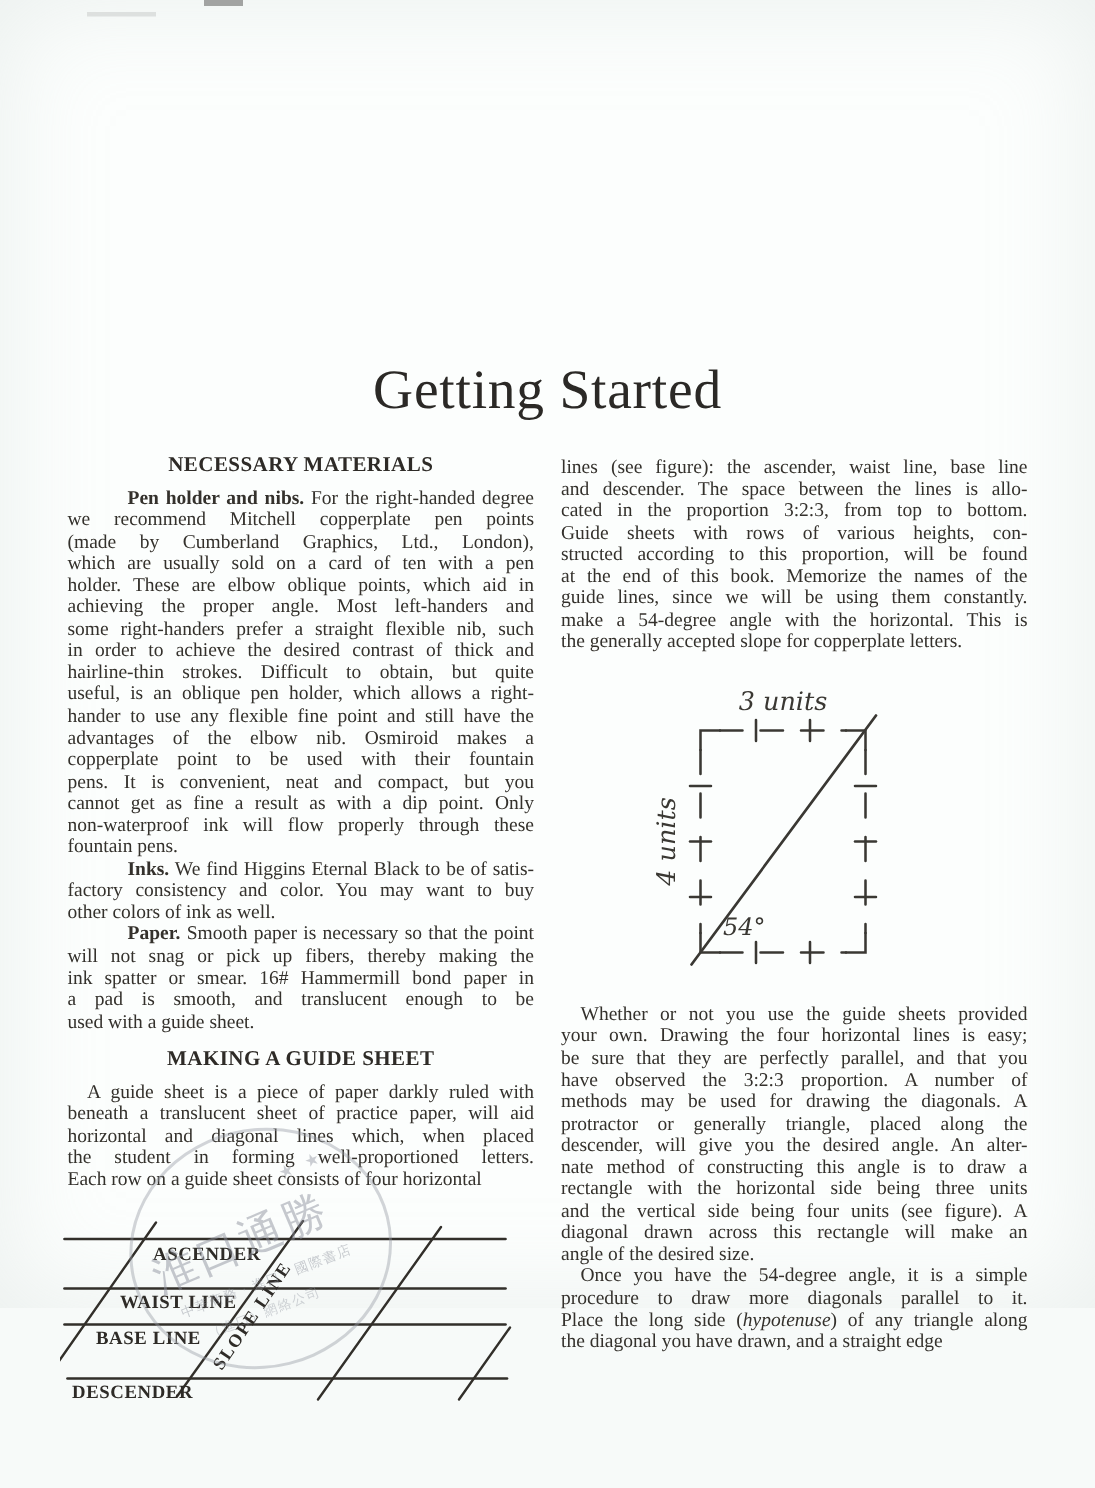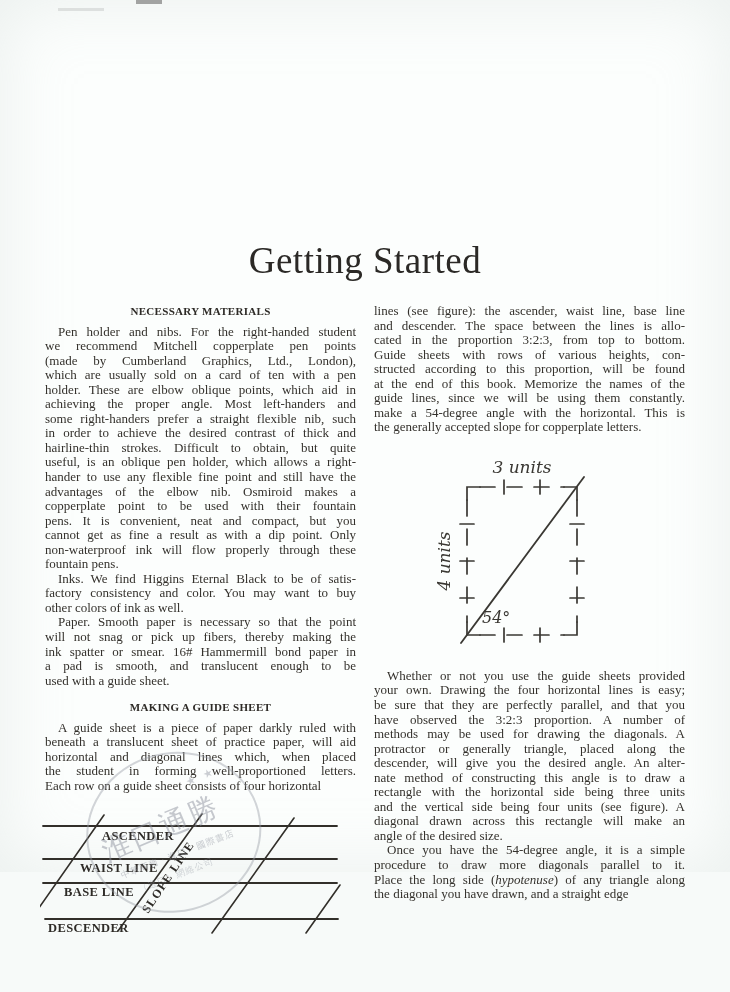--- a/index.html
+++ b/index.html
@@ -6,28 +6,28 @@
   body{width:730px;height:992px;background:#f7faf9;overflow:hidden;}
   .page{position:relative;width:730px;height:872px;background:#fcfefd;
         box-shadow:inset 0 0 70px rgba(190,200,196,.28);
         font-family:"Liberation Serif", serif;color:#34312c;}
   .page-title{position:absolute;left:0;right:0;top:214px;text-align:center;
         font-size:37px;font-weight:normal;color:#2b2926;letter-spacing:.5px;}
   .col{position:absolute;width:311px;font-size:13px;line-height:14.55px;
        text-rendering:optimizeLegibility;}
   #col-left{left:45px;top:304px;}
   #col-right{left:374px;top:304px;}
-  .sec-heading{text-align:center;font-weight:bold;font-size:11px;
+  .sec-heading{text-align:center;font-weight:bold;font-size:14px;
        letter-spacing:.3px;margin:0 0 6px 0;color:#2e2b27;}
   .sec-heading.mid{margin:12px 0 6px 0;}
   .para{margin:0;}
   .tl{text-align:justify;text-align-last:justify;white-space:nowrap;}
   .tl-last{text-align:left;text-align-last:left;}
   .tl-indent{text-indent:13px;}
-  .b{font-weight:normal;}
+  .b{font-weight:bold;margin-left:27px;}
   .i{font-style:italic;}
   
   .fig-rect{display:block;margin:18px 0 4px 0;}
   .fig-rect text{fill:#3a3833;font-style:italic;font-family:"DejaVu Serif",serif;}
   
   .fig-guide{position:absolute;left:40px;top:813px;}
   .fig-guide text{fill:#2e2b27;font-family:"Liberation Serif",serif;font-weight:bold;}
   
   .stamp{position:absolute;left:86px;top:752px;width:178px;height:162px;
          transform:rotate(-14deg);pointer-events:none;}
@@ -51,21 +51,21 @@
 <div class="page">
 
   <div class="edge-mark" style="left:136px;top:0;width:26px;height:4px;"></div>
   <div class="edge-mark light" style="left:58px;top:8px;width:46px;height:3px;"></div>
 
   <h1 class="page-title">Getting Started</h1>
 
   <div class="col" id="col-left">
     <div class="sec-heading">NECESSARY MATERIALS</div>
     <div class="para">
-        <div class="tl tl-indent"><span class="b">Pen holder and nibs.</span><span> For the right-handed student</span></div>
+        <div class="tl tl-indent"><span class="b">Pen holder and nibs.</span><span> For the right-handed degree</span></div>
         <div class="tl">we recommend Mitchell copperplate pen points</div>
         <div class="tl">(made by Cumberland Graphics, Ltd., London),</div>
         <div class="tl">which are usually sold on a card of ten with a pen</div>
         <div class="tl">holder. These are elbow oblique points, which aid in</div>
         <div class="tl">achieving the proper angle. Most left-handers and</div>
         <div class="tl">some right-handers prefer a straight flexible nib, such</div>
         <div class="tl">in order to achieve the desired contrast of thick and</div>
         <div class="tl">hairline-thin strokes. Difficult to obtain, but quite</div>
         <div class="tl">useful, is an oblique pen holder, which allows a right-</div>
         <div class="tl">hander to use any flexible fine point and still have the</div>

